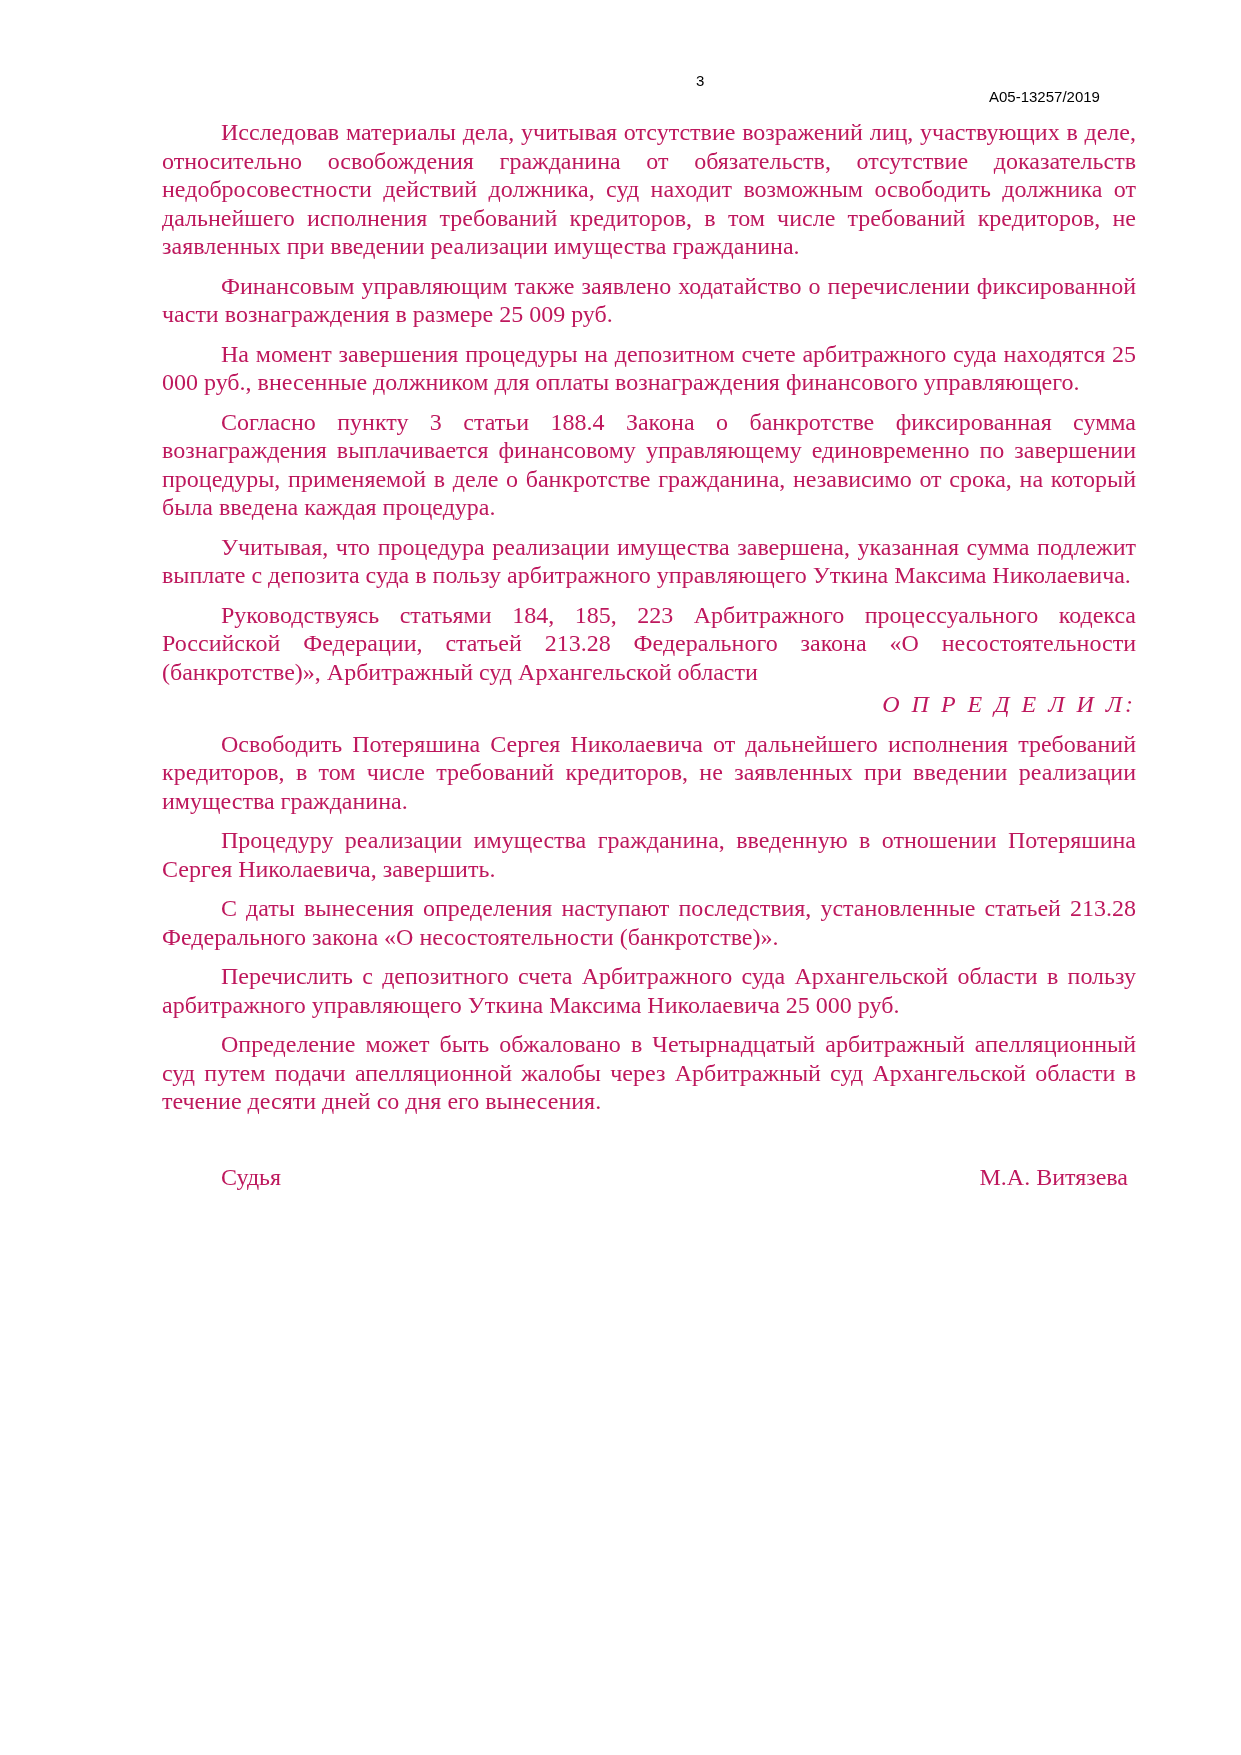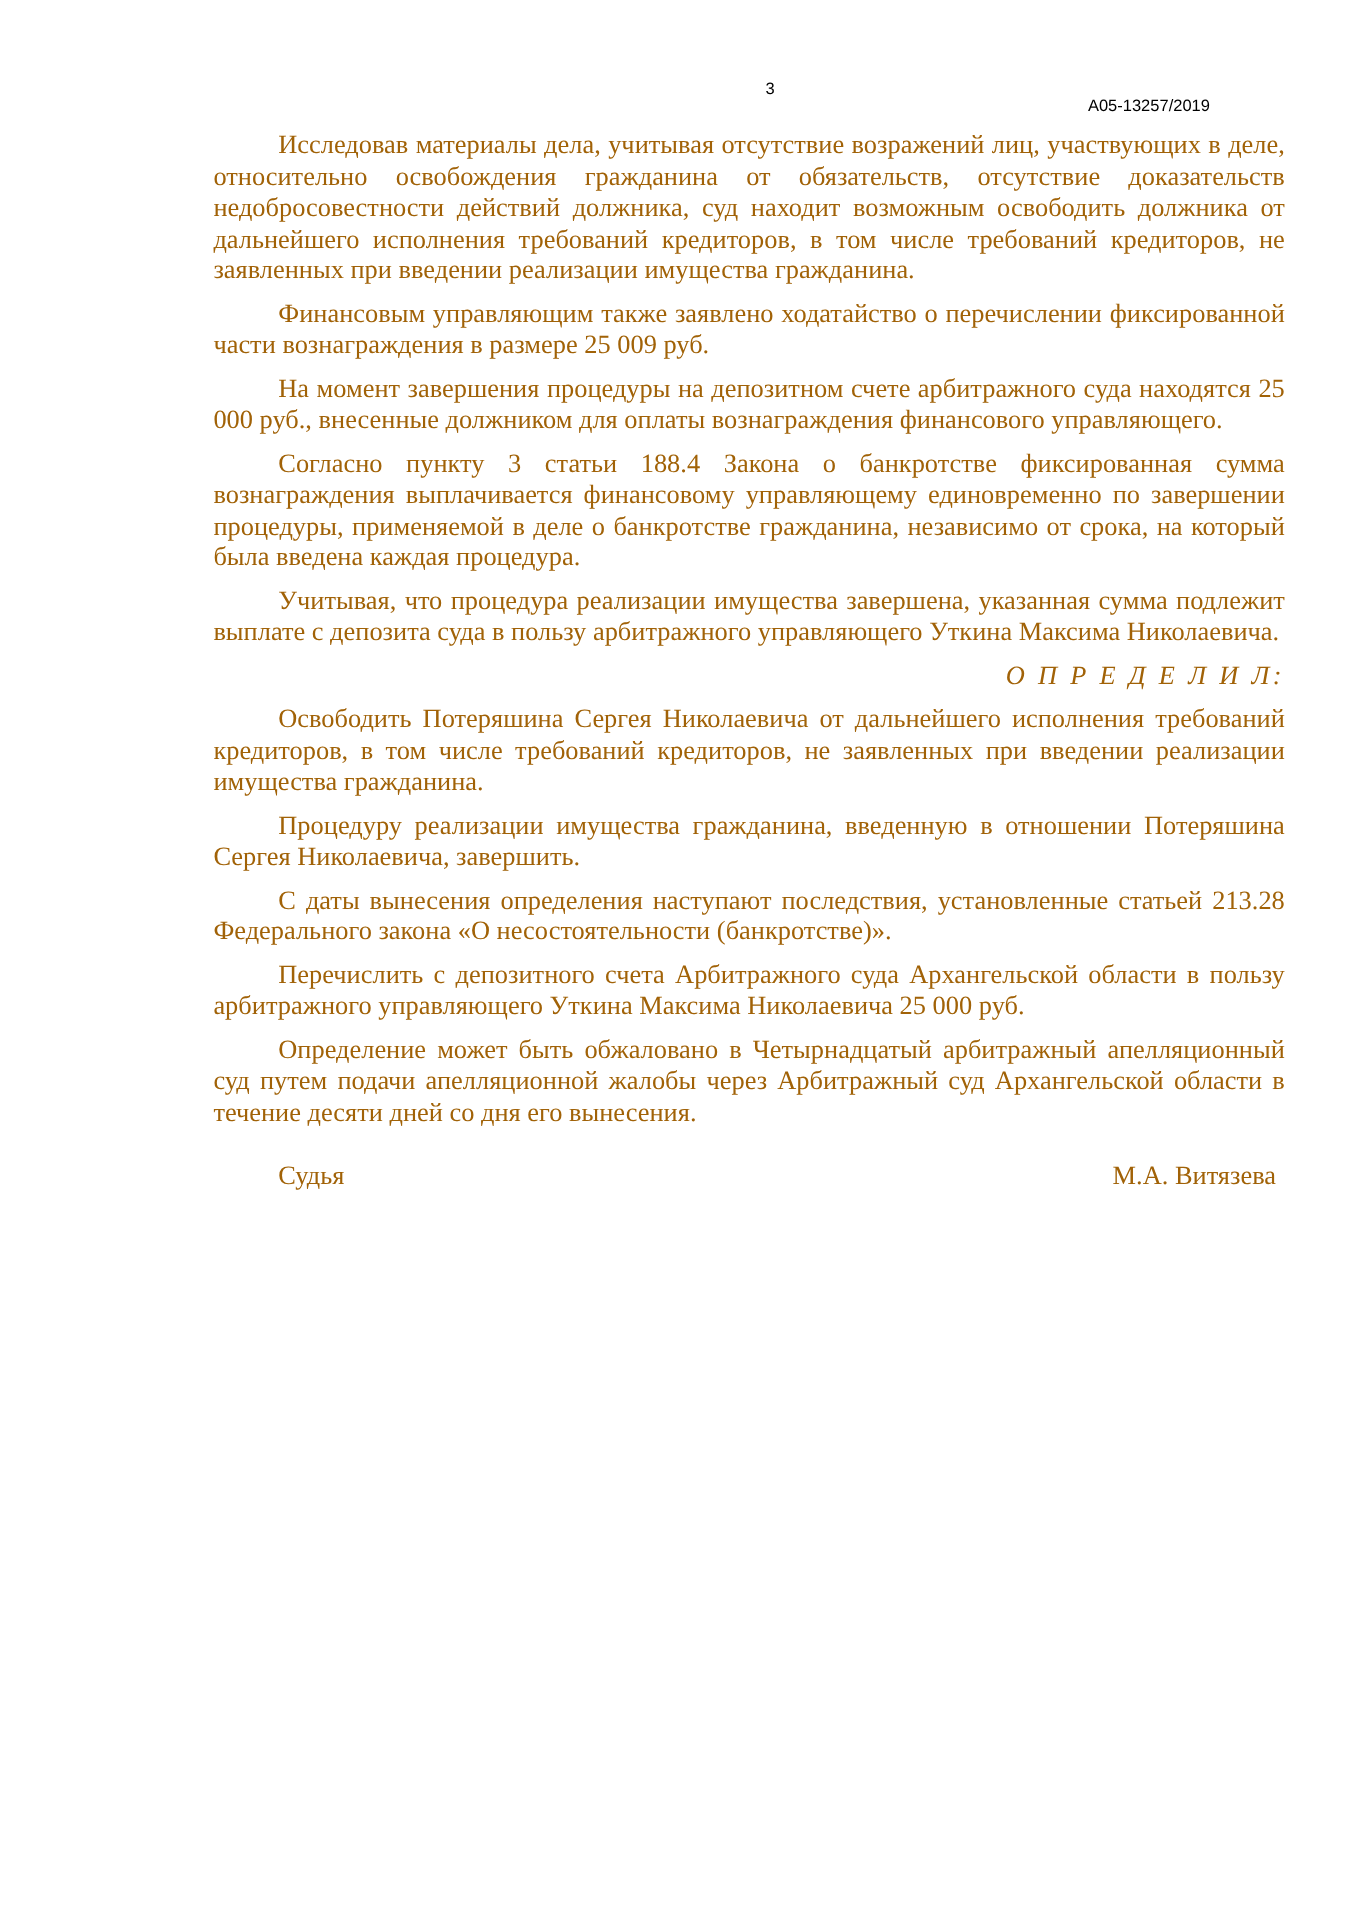--- a/index.html
+++ b/index.html
@@ -1,41 +1,42 @@
 <!DOCTYPE html>
 <html><head>
 <meta charset="utf-8">
 <style>
   html, body { margin: 0; padding: 0; background: #ffffff; }
   body { width: 1241px; height: 1755px; position: relative; overflow: hidden; }
   .header { position: absolute; top: 72px; left: 0; width: 1241px; height: 22px;
     font-family: "Liberation Sans", sans-serif; font-size: 15px; color: #000; }
   .page-num { position: absolute; left: 696px; top: 0; }
   .case-num { position: absolute; left: 989px; top: 16px; }
-  .content { position: absolute; left: 194px; top: 118px; width: 974px;
-    font-family: "Liberation Serif", serif; font-size: 24px; line-height: 28.5px; color: #a16207;
+  .content { position: absolute; left: 162px; top: 118px; width: 974px;
+    font-family: "Liberation Serif", serif; font-size: 24px; line-height: 28.5px; color: #be185d;
     transform-origin: 0 0; }
   .p { text-align: justify; text-indent: 59px; margin: 0 0 11px 0; transform: scaleX(1); }
   .heading { text-align: right; letter-spacing: 3px; margin: 0 0 11px 0; font-style: italic; }
-  .sign { display: flex; justify-content: space-between; margin-top: 29px; padding-left: 59px; padding-right: 0; }
+  .sign { display: flex; justify-content: space-between; margin-top: 47px; padding-left: 59px; padding-right: 0; }
 </style>
 </head>
 <body>
 
 <div class="header">
   <span class="page-num">3</span>
   <span class="case-num">А05-13257/2019</span>
 </div>
 
 <div class="content">
   <p class="p">Исследовав материалы дела, учитывая отсутствие возражений лиц, участвующих в деле, относительно освобождения гражданина от обязательств, отсутствие доказательств недобросовестности действий должника, суд находит возможным освободить должника от дальнейшего исполнения требований кредиторов, в том числе требований кредиторов, не заявленных при введении реализации имущества гражданина.</p>
   <p class="p">Финансовым управляющим также заявлено ходатайство о перечислении фиксированной части вознаграждения в размере 25 009 руб.</p>
   <p class="p">На момент завершения процедуры на депозитном счете арбитражного суда находятся 25 000 руб., внесенные должником для оплаты вознаграждения финансового управляющего.</p>
   <p class="p">Согласно пункту 3 статьи 188.4 Закона о банкротстве фиксированная сумма вознаграждения выплачивается финансовому управляющему единовременно по завершении процедуры, применяемой в деле о банкротстве гражданина, независимо от срока, на который была введена каждая процедура.</p>
   <p class="p">Учитывая, что процедура реализации имущества завершена, указанная сумма подлежит выплате с депозита суда в пользу арбитражного управляющего Уткина Максима Николаевича.</p>
+  <p class="p" style="margin-bottom:4px">Руководствуясь статьями 184, 185, 223 Арбитражного процессуального кодекса Российской Федерации, статьей 213.28 Федерального закона «О несостоятельности (банкротстве)», Арбитражный суд Архангельской области</p>
   <div class="heading">О П Р Е Д Е Л И Л:</div>
   <p class="p">Освободить Потеряшина Сергея Николаевича от дальнейшего исполнения требований кредиторов, в том числе требований кредиторов, не заявленных при введении реализации имущества гражданина.</p>
   <p class="p">Процедуру реализации имущества гражданина, введенную в отношении Потеряшина Сергея Николаевича, завершить.</p>
   <p class="p">С даты вынесения определения наступают последствия, установленные статьей 213.28 Федерального закона «О несостоятельности (банкротстве)».</p>
   <p class="p">Перечислить с депозитного счета Арбитражного суда Архангельской области в пользу арбитражного управляющего Уткина Максима Николаевича 25 000 руб.</p>
   <p class="p">Определение может быть обжаловано в Четырнадцатый арбитражный апелляционный суд путем подачи апелляционной жалобы через Арбитражный суд Архангельской области в течение десяти дней со дня его вынесения.</p>
   <div class="sign">
     <span>Судья</span>
     <span style="margin-right:8px">М.А. Витязева</span>
   </div>

